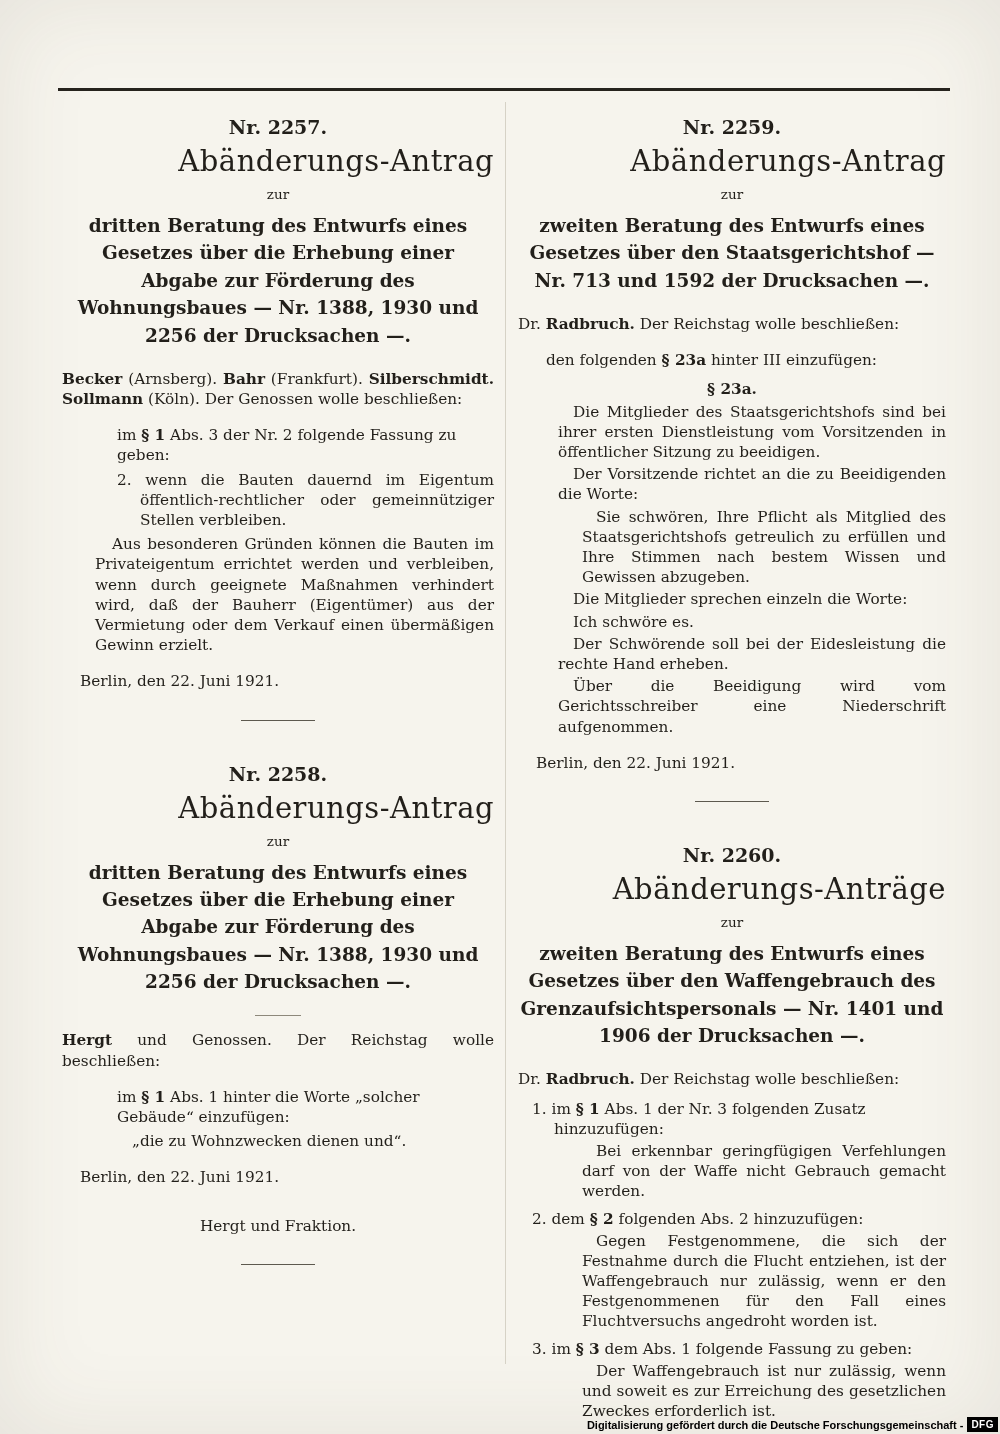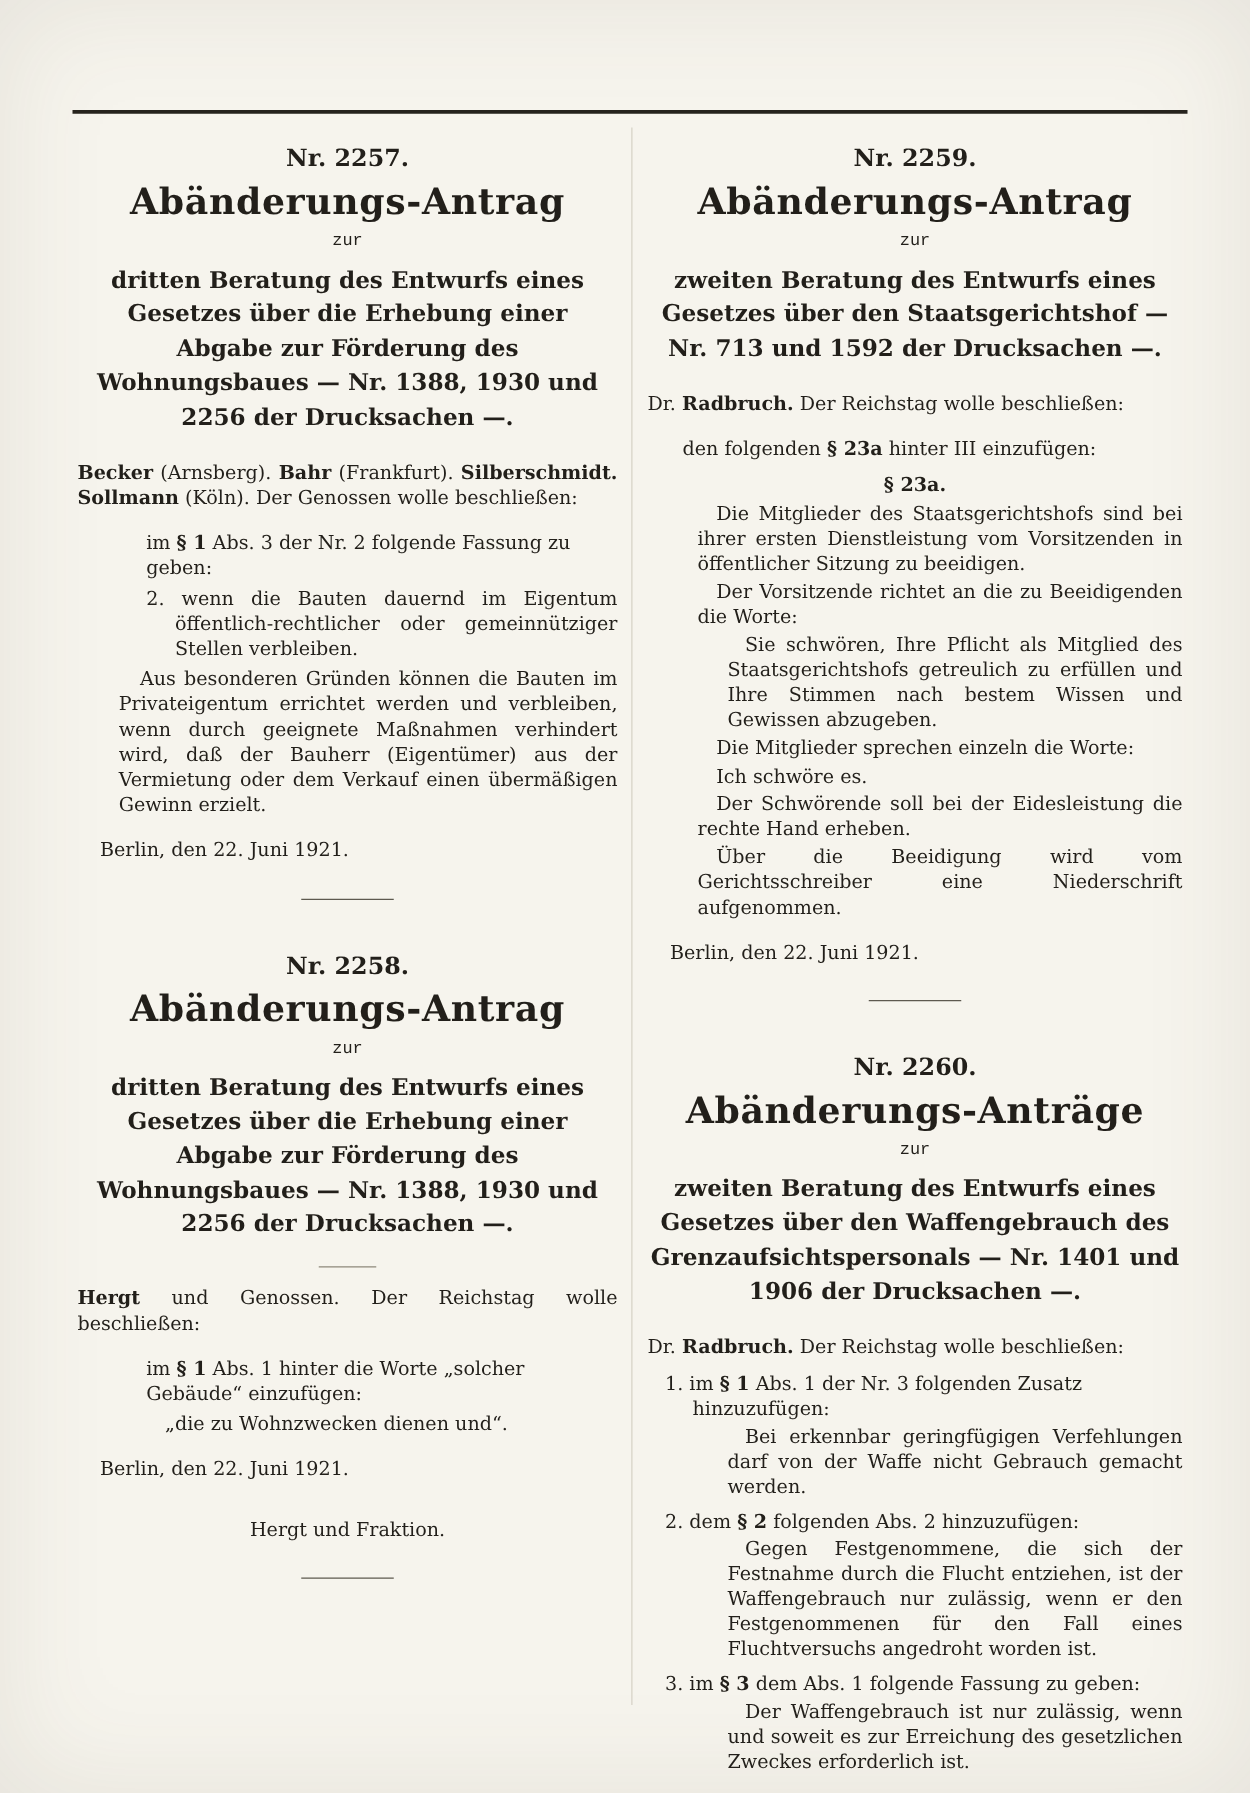--- a/index.html
+++ b/index.html
@@ -25,22 +25,22 @@
   .col-divider { position: absolute; left: 505px; top: 102px; bottom: 70px; width: 1px; background: #d6d2c6; }
 
   
   .col { position: absolute; top: 100px; width: 432px; }
   .col-left  { left: 62px; }
   .col-right { left: 518px; width: 428px; }
 
   p { margin: 0; }
   .doc-num   { text-align: center; font-size: 19px; font-weight: bold; margin: 16px 0 6px; }
   .doc-num.later { margin-top: 42px; }
-  .doc-title { text-align: center; font-size: 29px; font-weight: bold; margin: 2px 0 8px; letter-spacing: 0.5px; }
-  .zur       { text-align: center; font-size: 13.5px; margin: 2px 0 10px; font-family: Liberation Mono, monospace; }
+  .doc-title { text-align: right; font-size: 29px; font-weight: normal; margin: 2px 0 8px; letter-spacing: 0.5px; }
+  .zur       { text-align: center; font-size: 13.5px; margin: 2px 0 10px; }
   .subject   { text-align: center; font-size: 18.5px; font-weight: bold; line-height: 1.48; margin: 0 0 20px; }
 
   .bodytext  { font-size: 15.3px; line-height: 1.32; }
   .movers    { text-align: justify; margin-bottom: 9px; }
   .instr     { margin: 16px 0 4px; }
   .instr-l   { margin-left: 55px; }
   .instr-r   { margin-left: 28px; }
   .hang      { padding-left: 22px; text-indent: -22px; }
   .listitem  { margin-left: 55px; padding-left: 23px; text-indent: -23px; text-align: justify; margin-bottom: 4px; }
   .para-ind  { margin-left: 33px; text-indent: 17px; text-align: justify; margin-bottom: 15px; }
@@ -155,14 +155,18 @@
       <div class="olitem">
         <p class="bodytext instr hang"><span>3.</span> <span><span>im </span><b>§ 3</b><span> dem Abs. 1 folgende Fassung zu geben:</span></span></p>
         <p class="bodytext body">Der Waffengebrauch ist nur zulässig, wenn und soweit es zur Erreichung des gesetzlichen Zweckes erforderlich ist.</p>
       </div>
 
       <p class="bodytext date">Berlin, den 22. Juni 1921.</p>
     </article>
 
   </section>
 
+  <div class="footer">
+    <span>Digitalisierung gefördert durch die Deutsche Forschungsgemeinschaft -</span>
+    <span class="dfg">DFG</span>
+  </div>
 
 </div>
 
 </body></html>

